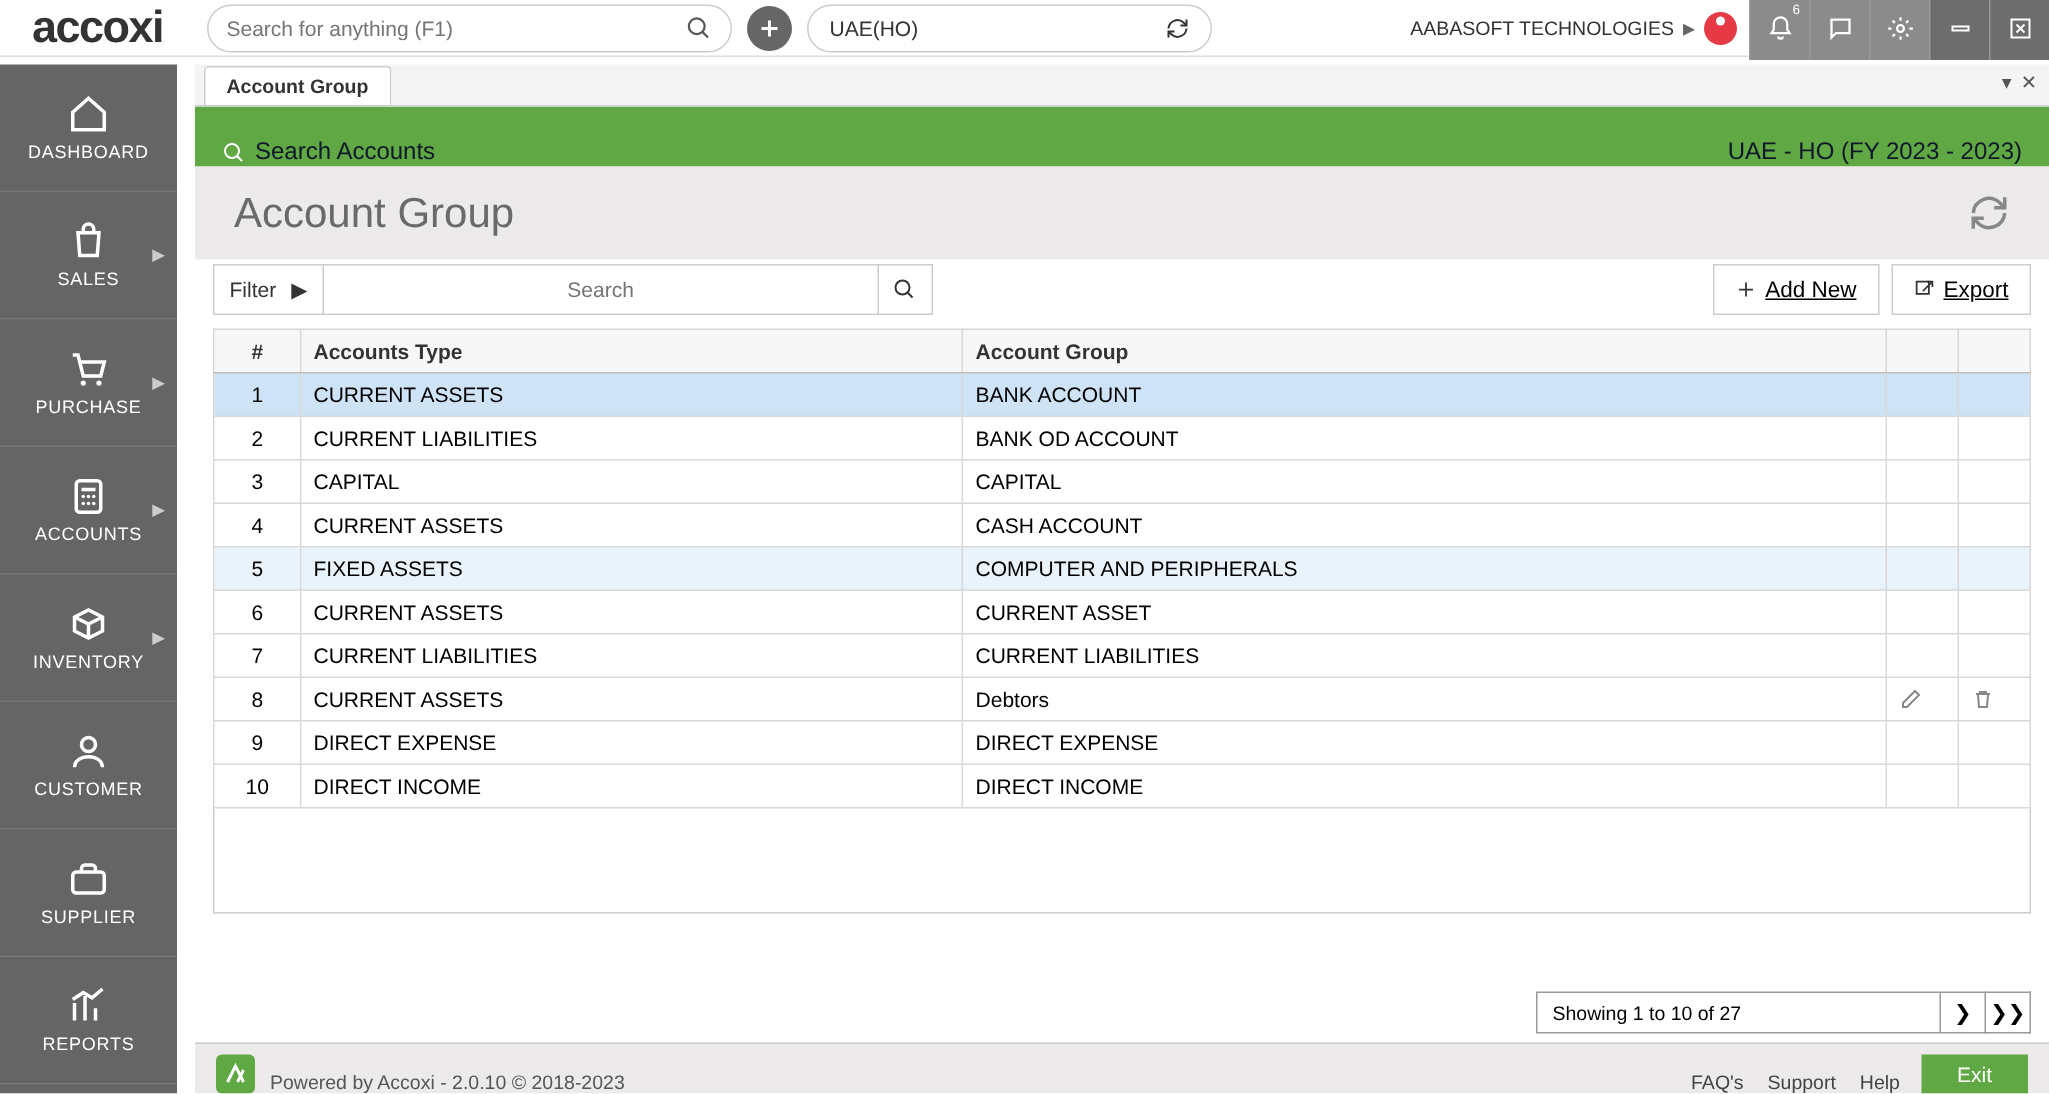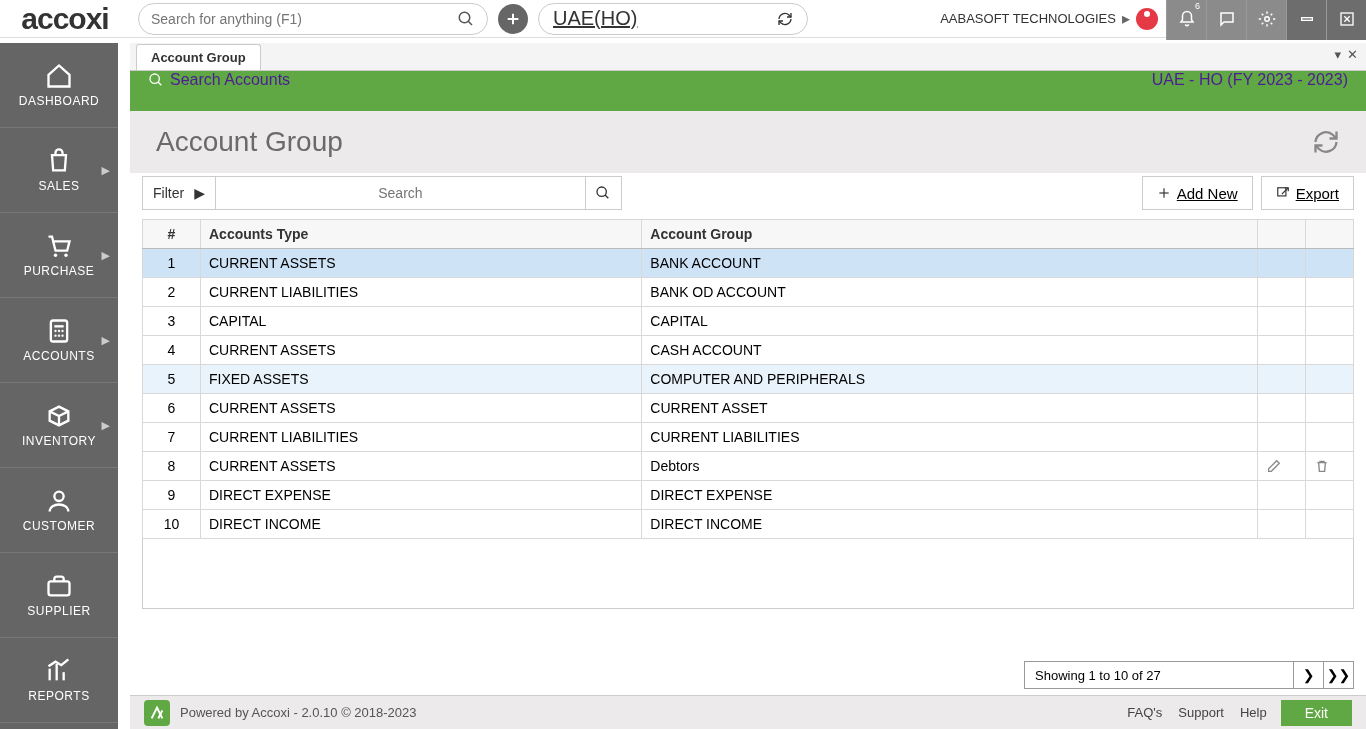--- a/index.html
+++ b/index.html
@@ -5,21 +5,21 @@
 * { margin:0; padding:0; box-sizing:border-box; font-family:"Segoe UI",Arial,sans-serif; }
 body { width:1366px; height:729px; background:#fff; overflow:hidden; position:relative; }
 
 
 .topbar { height:38px; display:flex; align-items:center; background:#fff; border-bottom:1px solid #ddd; }
 .logo { width:130px; height:43px; display:flex; align-items:center; justify-content:center; font-size:30px; font-weight:900; letter-spacing:-1px; color:#333; font-family:Arial,sans-serif; }
 .searchbox { flex:0 0 350px; height:32px; margin-left:8px; border:1px solid #ccc; border-radius:16px; display:flex; align-items:center; padding:0 12px; }
 .searchbox input { flex:1; border:none; outline:none; font-size:14px; color:#555; }
 .plusbtn { width:30px; height:30px; border-radius:50%; background:#666; color:#fff; display:flex; align-items:center; justify-content:center; margin:0 10px; font-size:18px; cursor:pointer; }
 .branchbox { flex:0 0 270px; height:32px; border:1px solid #ccc; border-radius:16px; display:flex; align-items:center; padding:0 14px; }
-.branchbox span { flex:1; font-size:20px; color:#333;text-decoration:underline; }
+.branchbox span { flex:1; font-size:14px; color:#333; }
 .topright { margin-left:auto; display:flex; align-items:center; height:43px; }
 .company { font-size:13px; color:#333; margin-right:6px; }
 .redball { width:22px; height:22px; border-radius:50%; background:#e63946; margin-right:8px; position:relative;}
 .redball::after{content:"";position:absolute;top:3px;left:8px;width:6px;height:6px;background:#fff;border-radius:50%;}
 .iconbar { display:flex; height:43px; }
 .iconbtn { width:40px; height:43px; background:#8b8b8b; color:#fff; display:flex; align-items:center; justify-content:center; border-left:1px solid #999; cursor:pointer; position:relative;}
 .iconbtn.dark{ background:#6d6d6d;}
 .badge{position:absolute;top:4px;right:6px;font-size:9px;color:#fff;}
 
 
@@ -29,21 +29,21 @@
 .navitem .nlabel { font-size:12px; letter-spacing:.5px;}
 .navitem .chev{position:absolute;right:8px;top:50%;transform:translateY(-50%);color:#ccc;font-size:11px;}
 
 
 .main { position:absolute; left:130px; top:43px; right:0; bottom:0; display:flex; flex-direction:column; }
 
 .tabbar { height:28px; background:#f4f4f4; border-bottom:1px solid #ccc; display:flex; align-items:flex-end; position:relative;}
 .tab { height:26px; padding:0 14px; border:1px solid #ccc; border-bottom:none; background:#fff; font-size:13px; font-weight:600; color:#333; display:flex; align-items:center; border-radius:3px 3px 0 0; margin-left:6px;}
 .tabbar .tright{position:absolute;right:8px;top:4px;display:flex;gap:6px;color:#555;font-size:13px;}
 
-.greenbar { height:40px; background:#5fa843; color:#4c1d95; display:flex; align-items:flex-start; padding:0 18px; }
+.greenbar { height:40px; background:#5fa843; color:#0f172a; display:flex; align-items:flex-end; padding:0 18px; }
 .greenbar .sa { font-size:16px; display:flex; align-items:center; gap:6px;}
 .greenbar .fy { margin-left:auto; font-size:16px;}
 
 .titlebar { height:62px; background:#eceaea; display:flex; align-items:center; padding:0 26px;}
 .titlebar h1 { font-size:28px; font-weight:400; color:#6a6a6a;}
 .titlebar .sync{margin-left:auto;color:#888;}
 
 .filterrow { height:40px; display:flex; align-items:center; padding:13px 12px; gap:0;}
 .filterbtn { height:34px; border:1px solid #ccc; padding:0 10px; display:flex; align-items:center; gap:10px; font-size:14px; color:#333; background:#fff;}
 .tsearch { height:34px; border:1px solid #ccc; border-left:none; flex:0 0 370px; padding:0 10px; font-size:14px; outline:none;text-align:center;}
@@ -62,21 +62,21 @@
 tr.hover td{ background:#e9f3fb;}
 .free{height:70px;border:1px solid #ccc;border-top:none;}
 
 .pager{ position:absolute; right:12px; bottom:40px; display:flex; align-items:flex-end; height:30px;}
 .pager .pinfo{ height:28px; border:1px solid #999; padding:0 10px; display:flex; align-items:center; font-size:13px; min-width:270px;}
 .pager .pbtn{ height:28px; width:30px; border:1px solid #999; border-left:none; display:flex; align-items:center; justify-content:center; font-size:14px; cursor:pointer;}
 
 .watermark{position:absolute;right:40px;bottom:36px;color:#c9c9c9;font-size:22px;pointer-events:none;}
 .watermark small{display:block;font-size:13px;}
 
-.footer{ position:absolute; left:0; right:0; bottom:0; height:34px; background:#eceaea; display:flex; align-items:center; padding:0 14px; border-top:1px solid #ccc;}
+.footer{ position:absolute; left:0; right:0; bottom:0; height:34px; background:#eceaea; display:flex; align-items:flex-end; padding:0 14px; border-top:1px solid #ccc;}
 .flogo{ width:26px;height:26px;background:#5fa843;border-radius:4px;display:flex;align-items:center;justify-content:center;color:#fff;font-weight:700;margin-right:10px;}
 .footer .ptext{font-size:13px;color:#555;}
 .footer .links{margin-left:auto;display:flex;gap:16px;font-size:13px;color:#444;}
 .footer .links span{cursor:pointer;}
 .exitbtn{ margin-left:14px; background:#5fa843; color:#fff; border:none; height:26px; padding:0 24px; font-size:14px; cursor:pointer;}
 
 svg{display:block;}
 </style>
 </head>
 <body>

